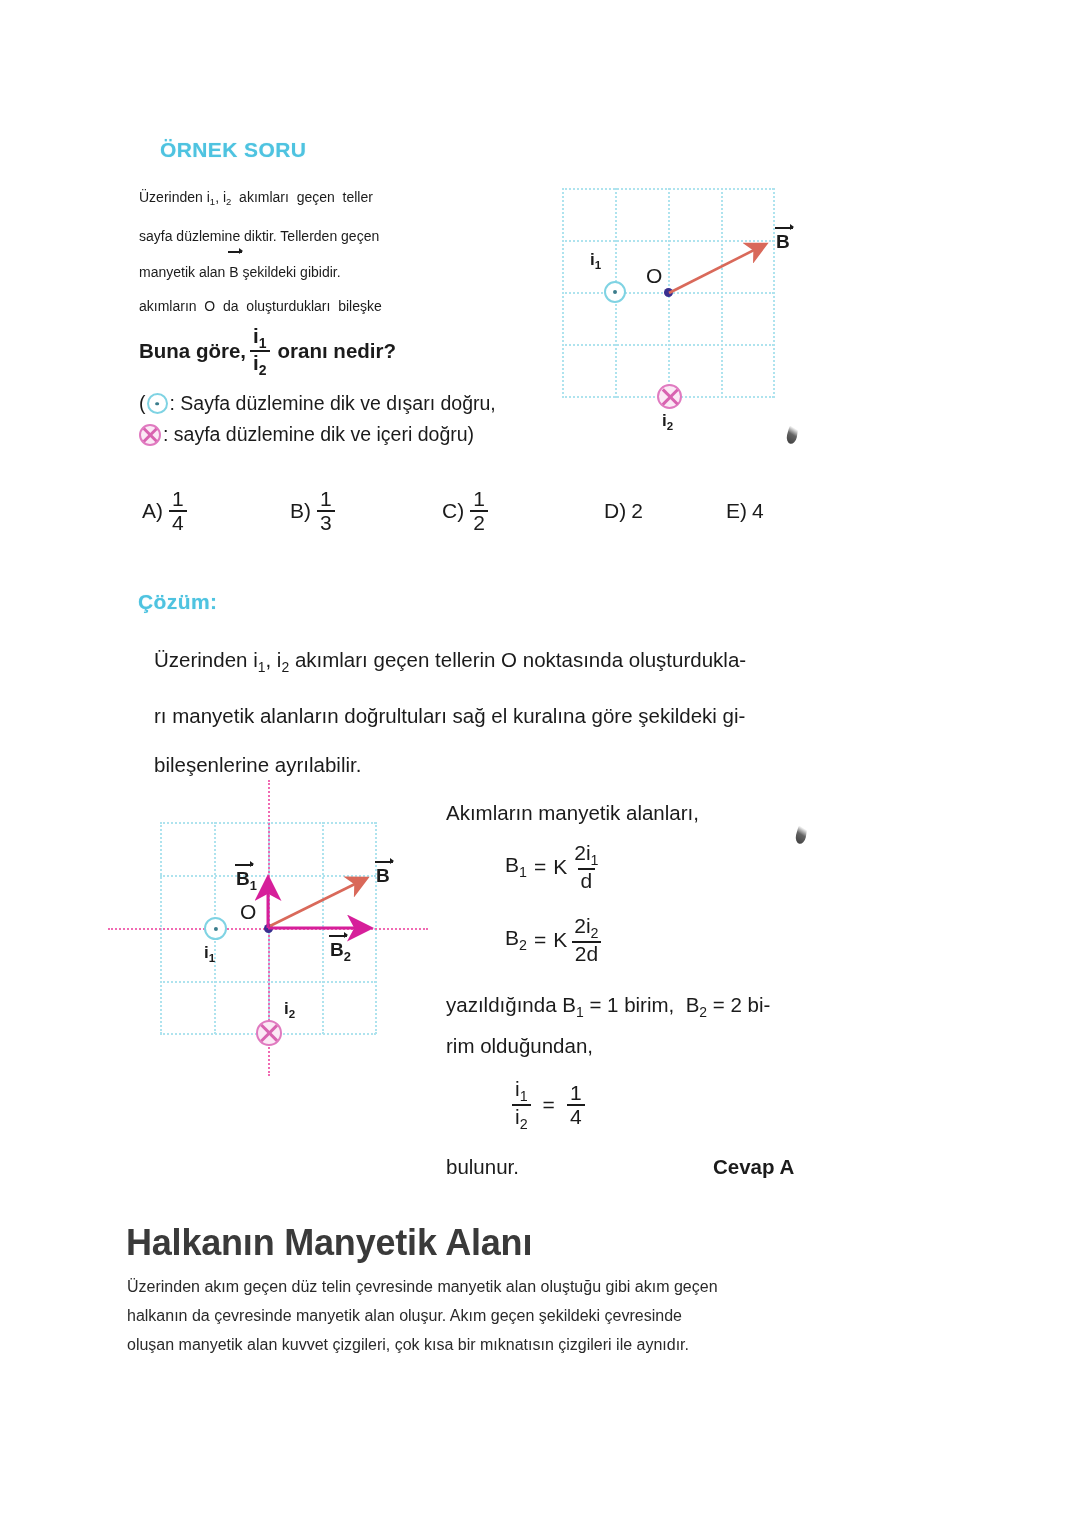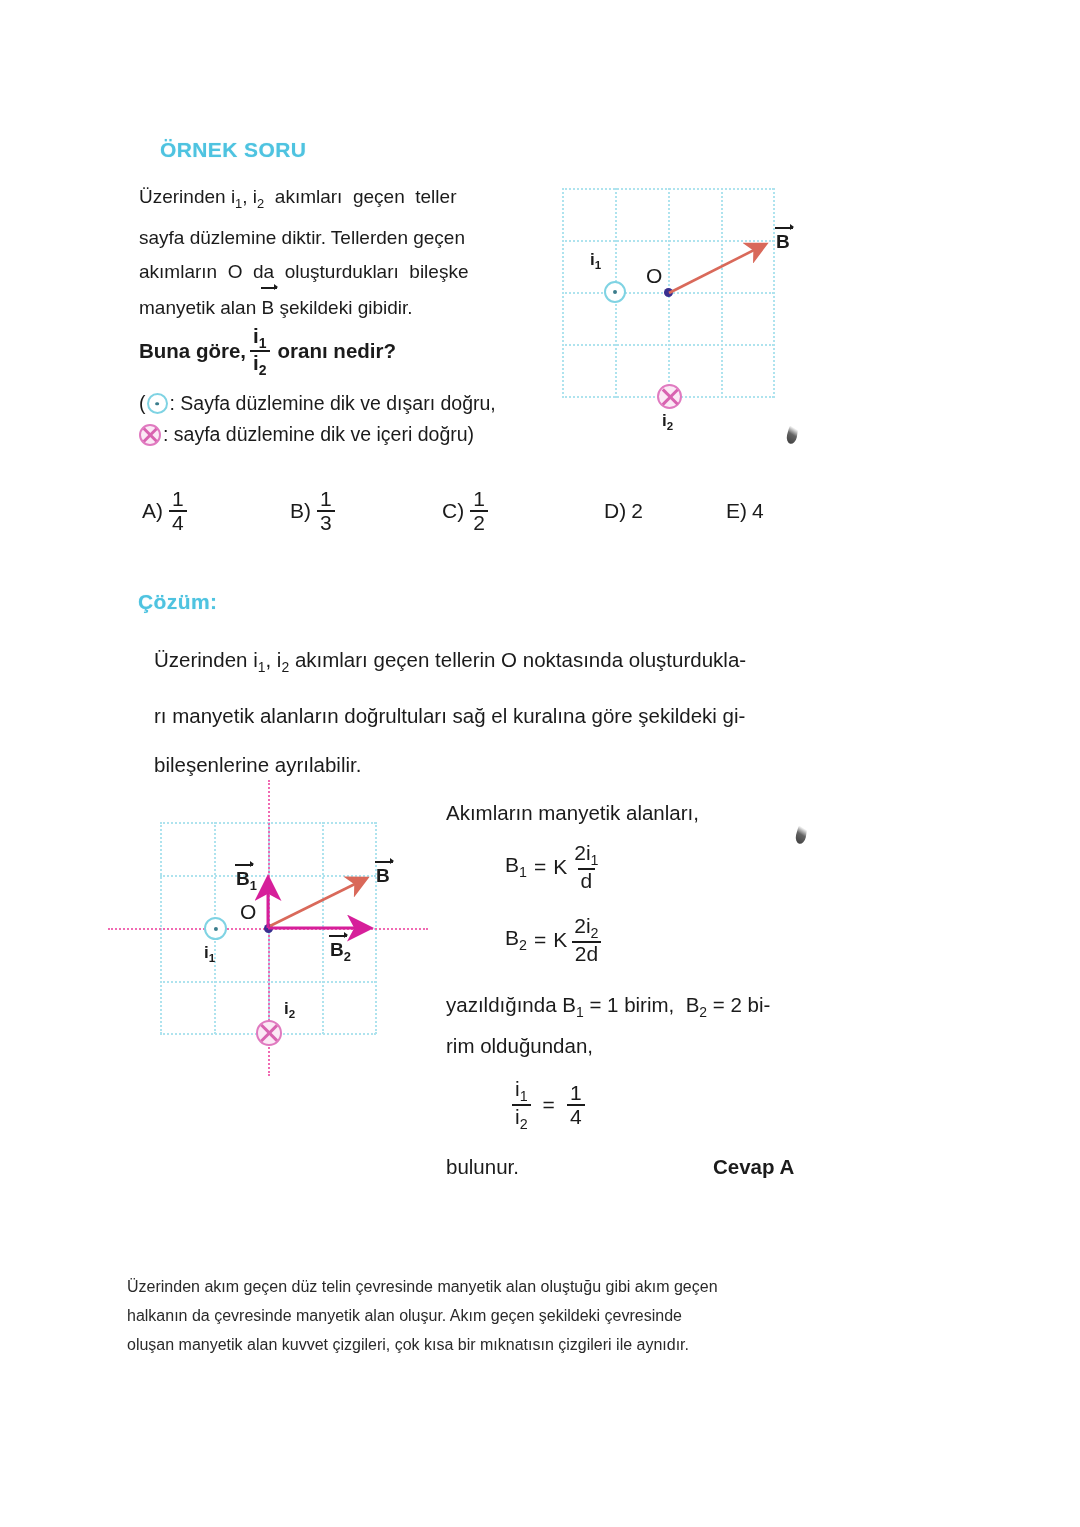--- a/index.html
+++ b/index.html
@@ -61,21 +61,21 @@
     font-weight: bold;
     font-size: 21px;
     letter-spacing: 0.4px;
     color: #4ec3e0;
     text-shadow: 0 0 1px rgba(90,200,225,0.55);
   }
 
   
   .qtext {
     position: absolute;
-    font-size: 19px;
+    font-size: 14px;
     line-height: 34px;
     text-align: justify;
     color: #1b1b1b;
   }
   .qtext p { margin: 0; }
 
   .bold-line {
     position: absolute;
     font-size: 20.5px;
     font-weight: bold;
@@ -227,22 +227,22 @@
 </head>
 <body>
 
 <div class="page">
 
   <div class="kicker" style="left:138px; top:138px;margin-left:22px;">ÖRNEK SORU</div>
 
   <div class="qtext" style="left:139px; top:180px; width:388px;">
     <p>Üzerinden i<span class="sub">1</span>, i<span class="sub">2</span>&nbsp; akımları&nbsp; geçen&nbsp; teller</p>
     <p>sayfa düzlemine diktir. Tellerden geçen</p>
+    <p>manyetik alan <span class="vecbar">B</span> şekildeki gibidir.</p>
     <p>akımların&nbsp; O&nbsp; da&nbsp; oluşturdukları&nbsp; bileşke</p>
-    <p>manyetik alan <span class="vecbar">B</span> şekildeki gibidir.</p>
   </div>
 
   <div class="bold-line" style="left:139px; top:325px;">
     <span>Buna göre,</span>
     <span class="frac">
       <span class="num">i<span class="sub">1</span></span>
       <span class="den">i<span class="sub">2</span></span>
     </span>
     <span style="margin-left:4px;">oranı nedir?</span>
   </div>
@@ -418,20 +418,21 @@
     <span style="margin:0 8px;">=</span>
     <span class="frac" style="font-size:21px;">
       <span class="num">1</span>
       <span class="den">4</span>
     </span>
   </div>
 
   <div class="plain" style="left:446px; top:1150px;">bulunur.</div>
   <div class="plain bold" style="left:713px; top:1150px;">Cevap A</div>
 
+  <div class="h-main" style="left:126px; top:1222px;">Halkanın Manyetik Alanı</div>
 
   <div class="p-main" style="left:127px; top:1272px; width:820px;">
     <p>Üzerinden akım geçen düz telin çevresinde manyetik alan oluştuğu gibi akım geçen</p>
     <p>halkanın da çevresinde manyetik alan oluşur. Akım geçen şekildeki çevresinde</p>
     <p>oluşan manyetik alan kuvvet çizgileri, çok kısa bir mıknatısın çizgileri ile aynıdır.</p>
   </div>
 
 </div>
 
 </body></html>

